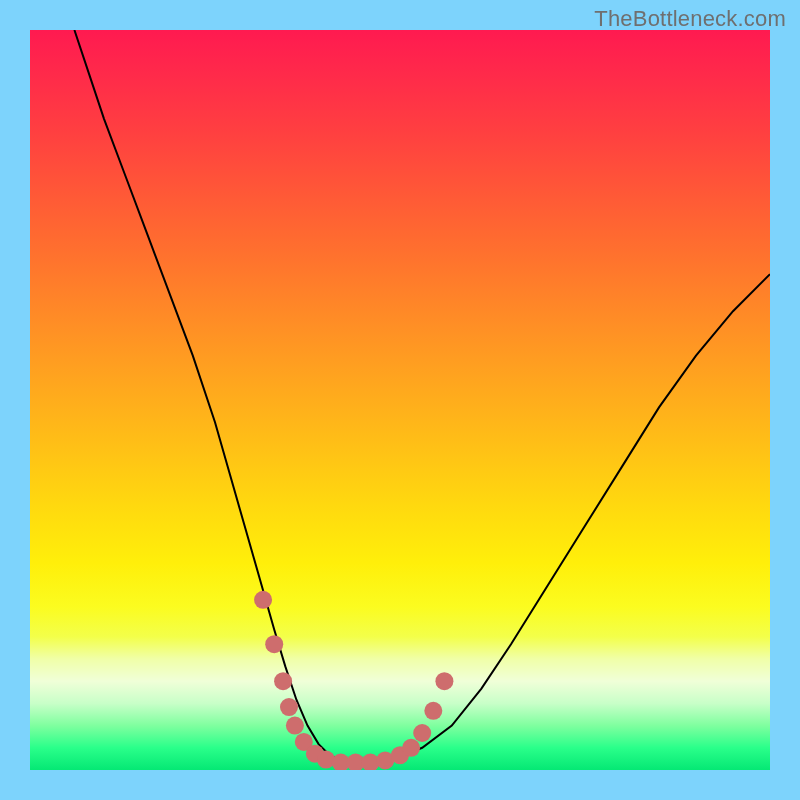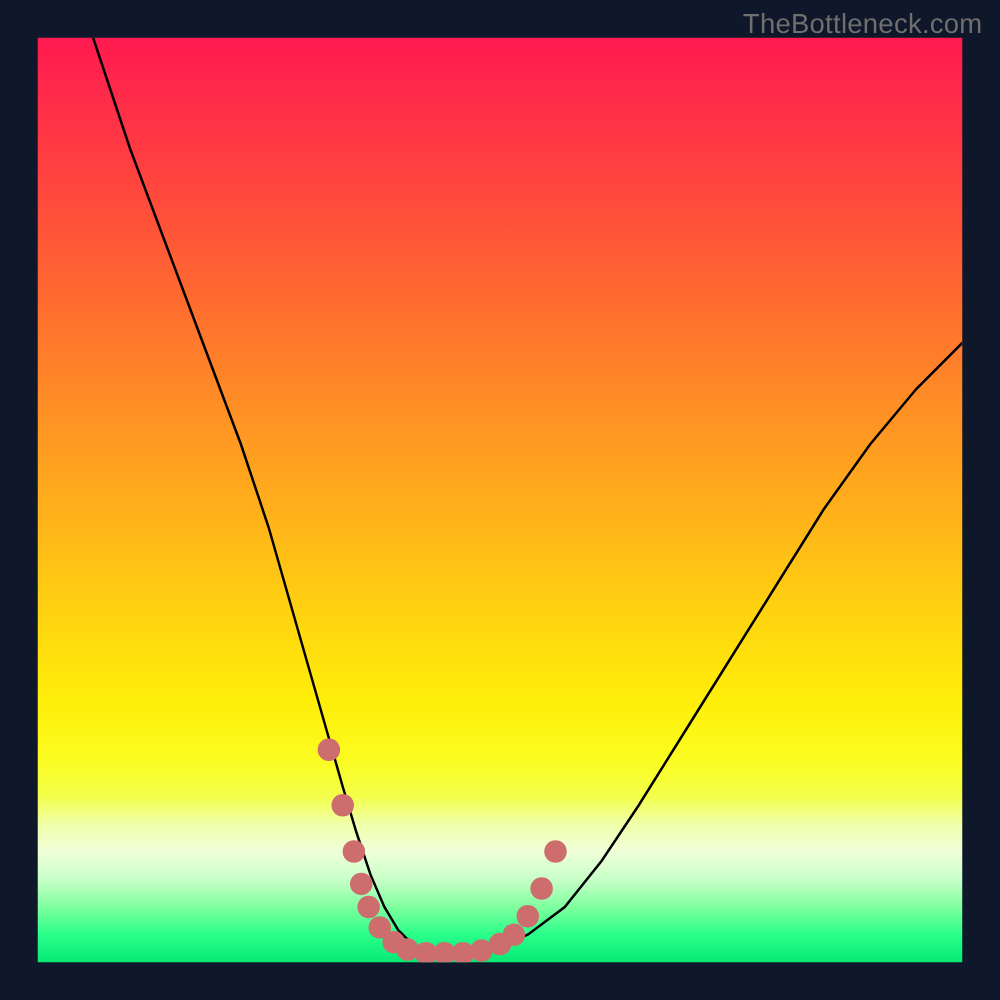--- a/index.html
+++ b/index.html
@@ -8,21 +8,21 @@
     background: #000;
     width: 800px;
     height: 800px;
     overflow: hidden;
     font-family: Arial, Helvetica, sans-serif;
   }
   .frame {
     position: relative;
     width: 800px;
     height: 800px;
-    background: #0f172a;
+    background: #7dd3fc;
   }
   .watermark {
     position: absolute;
     top: 6px;
     right: 14px;
     color: #6f6f6f;
     font-size: 22px;
     font-weight: 400;
     letter-spacing: 0.2px;
     z-index: 5;

